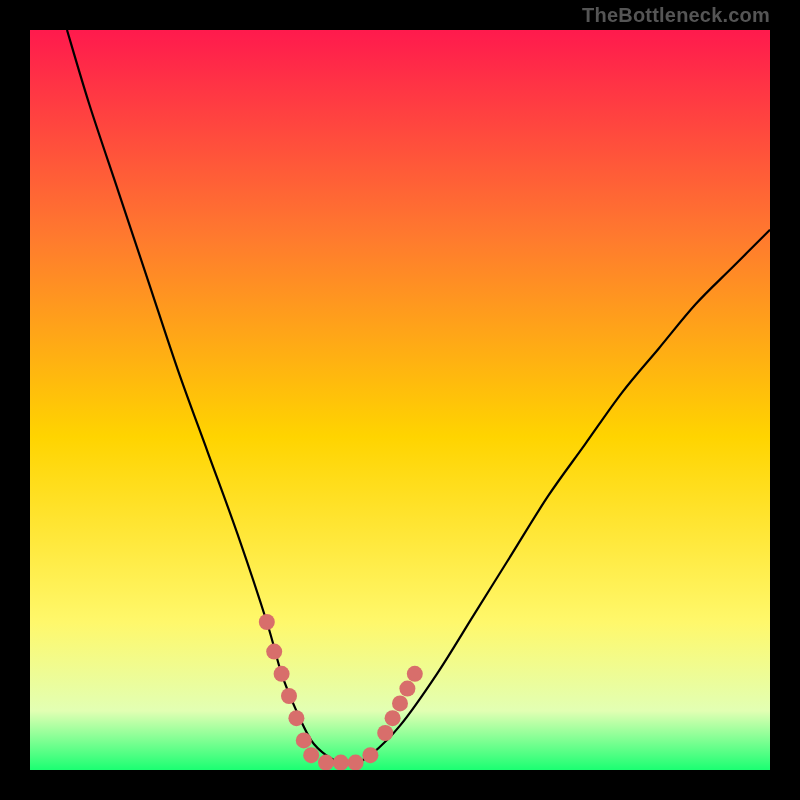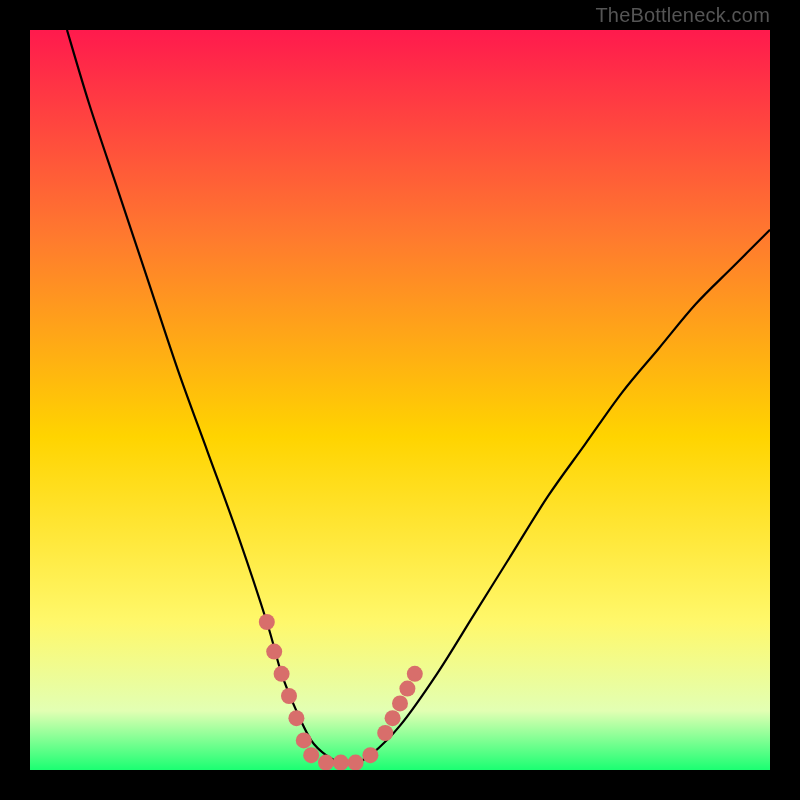--- a/index.html
+++ b/index.html
@@ -30,21 +30,21 @@
     position: absolute;
     inset: 0;
     width: 100%;
     height: 100%;
   }
   .watermark {
     position: absolute;
     top: 4px;
     right: 30px;
     font-size: 20px;
-    font-weight: 400;
+    font-weight: 700;
     color: #555;
     letter-spacing: 0.2px;
   }
 </style>
 </head>
 <body>
 
 <div class="frame">
 
   <div class="plot-area">

